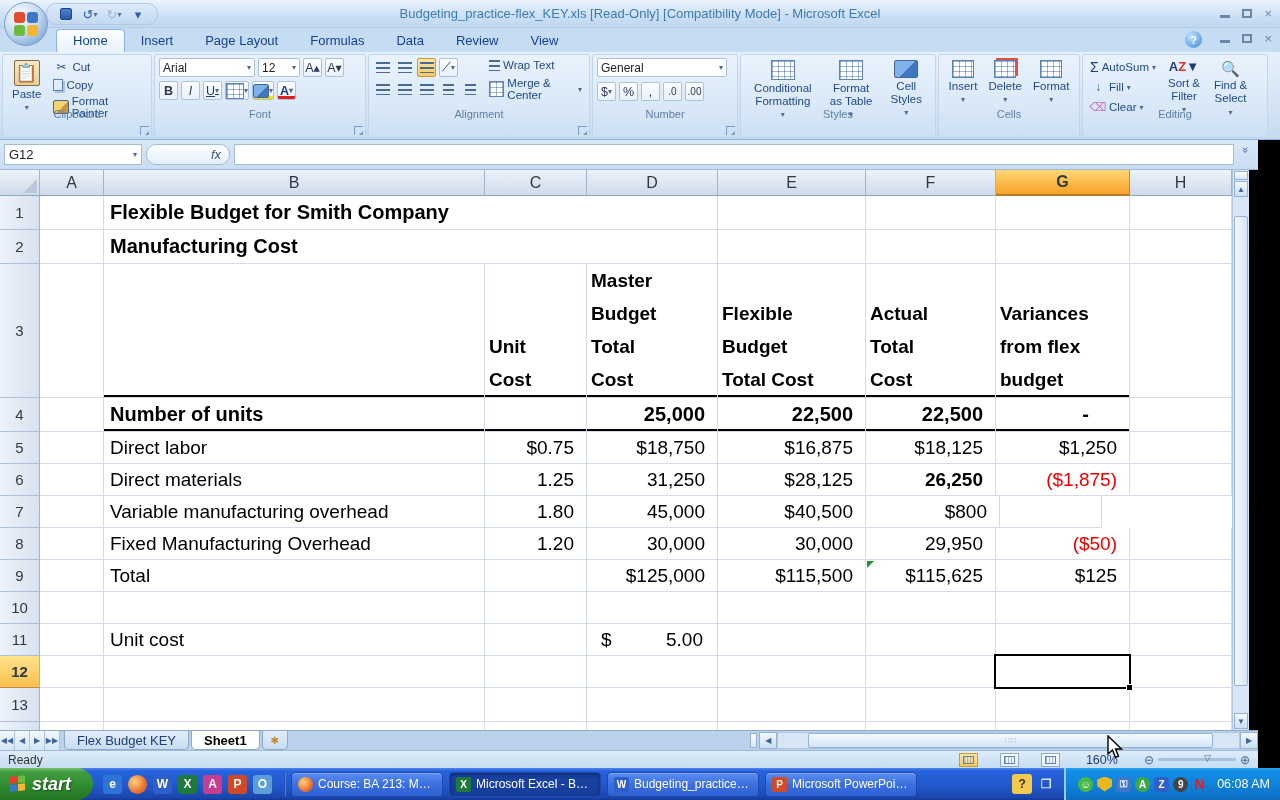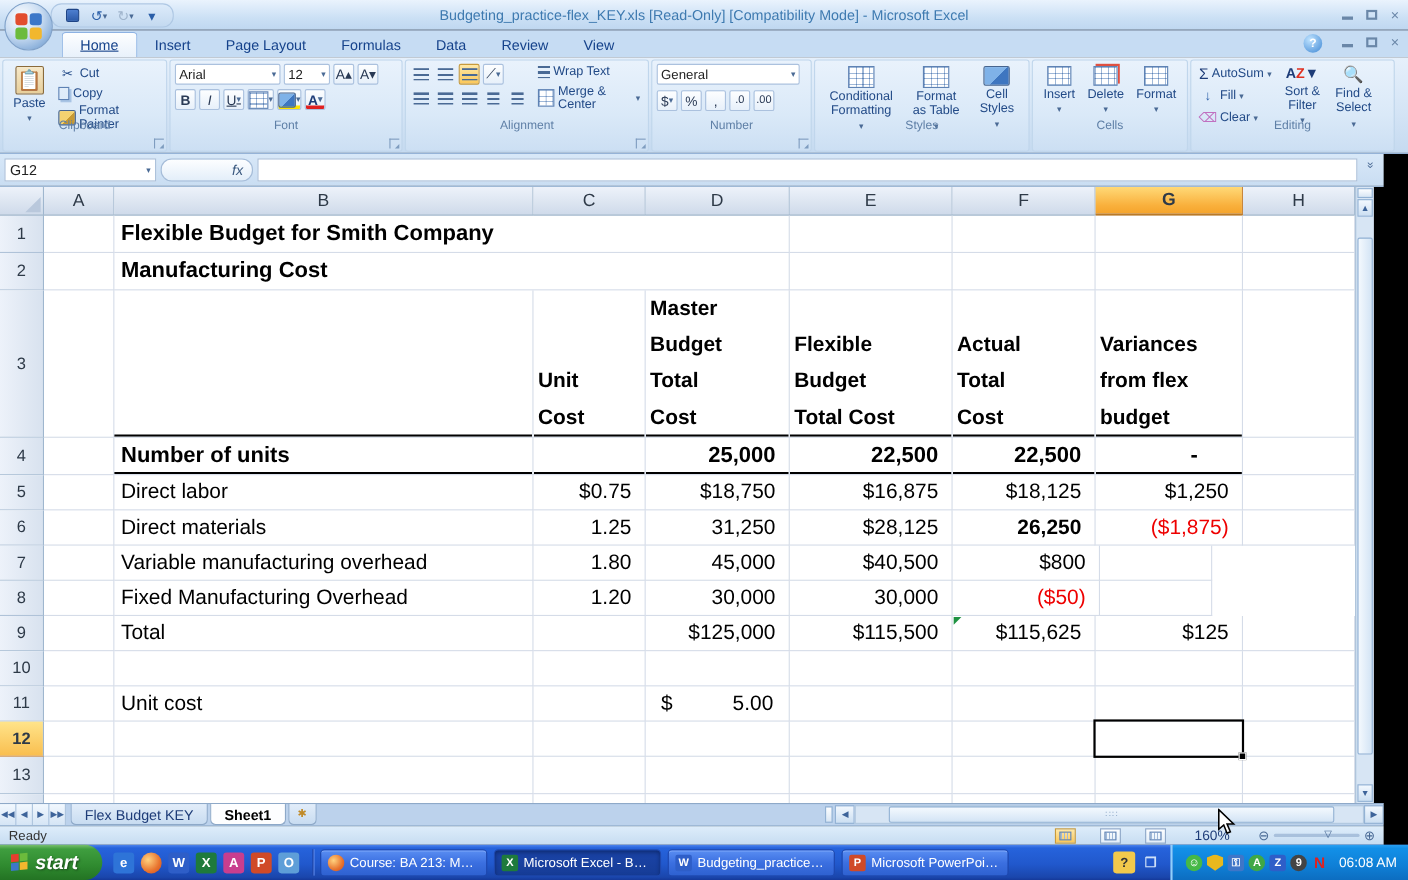--- a/index.html
+++ b/index.html
@@ -28,21 +28,21 @@
     background:radial-gradient(circle at 35% 30%, #FDFEFF, #C9DCF2 45%, #8FB3DC 75%, #6B93C4);
     border:1px solid #7FA0C8; z-index:50; display:flex; align-items:center; justify-content:center; }
   #orb .flower { width:24px; height:24px; display:grid; grid-template-columns:11px 11px; grid-template-rows:11px 11px; gap:2px; }
   #orb .flower i { border-radius:3px; }
   #orb .flower i:nth-child(1){ background:#E24D2E; } #orb .flower i:nth-child(2){ background:#3C77C8; }
   #orb .flower i:nth-child(3){ background:#6CBB3C; } #orb .flower i:nth-child(4){ background:#F2B72E; }
 
   
   #tabrow { position:absolute; left:0; top:28px; width:1280px; height:24px; background:#C6DCF3; display:flex; align-items:flex-end; padding-left:56px; }
   .rtab { padding:3px 16px 4px; font-size:13px; color:#15428B; border-radius:4px 4px 0 0; }
-  .rtab.active { background:linear-gradient(#FDFEFF,#E8F1FB); border:1px solid #8DB2E3; border-bottom:none; font-weight:400;text-decoration:underline; }
+  .rtab.active { background:linear-gradient(#FDFEFF,#E8F1FB); border:1px solid #8DB2E3; border-bottom:none; font-weight:400; }
   #tab-help { position:absolute; right:78px; top:31px; width:17px; height:17px; border-radius:50%;
     background:radial-gradient(circle at 35% 30%,#BFE3FF,#3E87D4); color:#fff; font-size:11px; font-weight:bold;
     display:flex; align-items:center; justify-content:center; }
   .winbtns2 { position:absolute; right:8px; top:31px; display:flex; gap:12px; color:#6A87A8; font-size:13px; }
 
   
   #ribbon { position:absolute; left:0; top:52px; width:1280px; height:88px;
     background:linear-gradient(#E6F0FB,#D5E5F6 55%,#C5DAF0); border-bottom:1px solid #95B3D7; display:flex; padding:2px 2px 0 2px; gap:2px; }
   .rgroup { position:relative; height:84px; border:1px solid #C0D6EC; border-radius:3px;
     background:linear-gradient(#E9F2FC,#DAE9F8 60%,#CCDFF3); padding:3px 4px 14px 4px; }
@@ -528,20 +528,21 @@
           <div class="cell ar" style="width: 134px;">$800</div>
           <div class="cell" style="width: 102px;"></div>
         </div>
         <div class="gridrow" style="height: 32px;">
           <div class="rhd" style="width: 40px;">8</div>
           <div class="cell" style="width: 64px;"></div>
           <div class="cell al" style="width: 381px;">Fixed Manufacturing Overhead</div>
           <div class="cell ar" style="width: 102px;">1.20</div>
           <div class="cell ar" style="width: 131px;">30,000</div>
           <div class="cell ar" style="width: 148px;">30,000</div>
+          <div class="cell ar" style="width: 130px;">29,950</div>
           <div class="cell ar neg" style="width: 134px;">($50)</div>
           <div class="cell" style="width: 102px;"></div>
         </div>
         <div class="gridrow" style="height: 32px;">
           <div class="rhd" style="width: 40px;">9</div>
           <div class="cell" style="width: 64px;"></div>
           <div class="cell al" style="width: 381px;">Total</div>
           <div class="cell" style="width: 102px;"></div>
           <div class="cell ar" style="width: 131px;">$125,000</div>
           <div class="cell ar" style="width: 148px;">$115,500</div>

